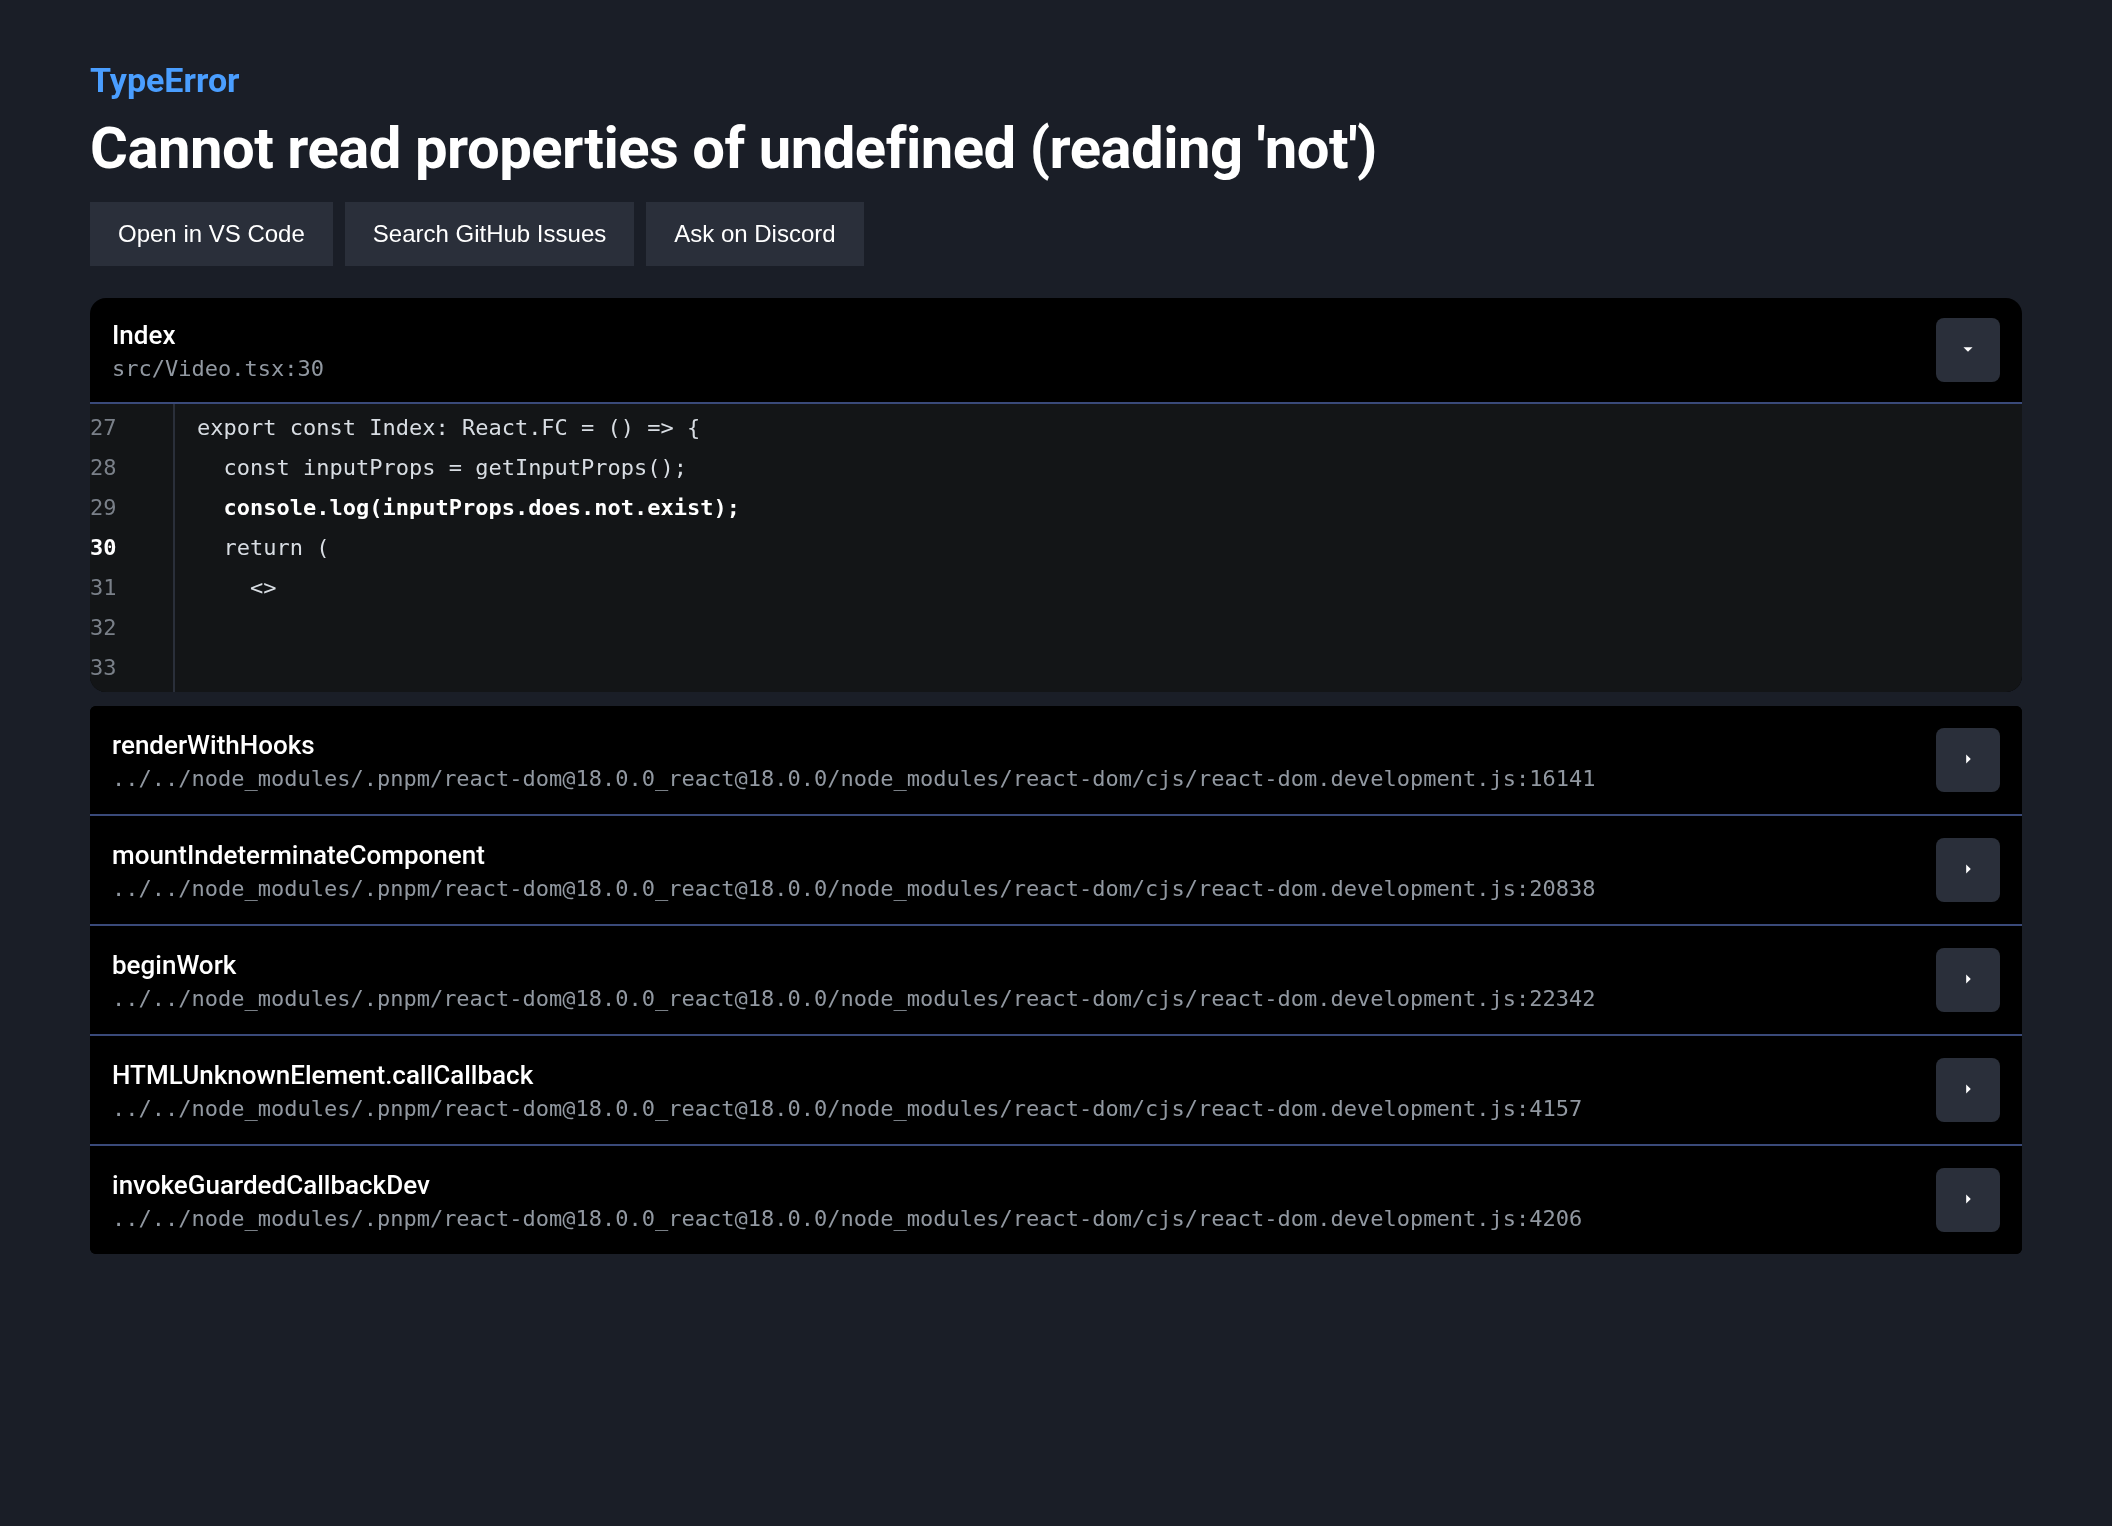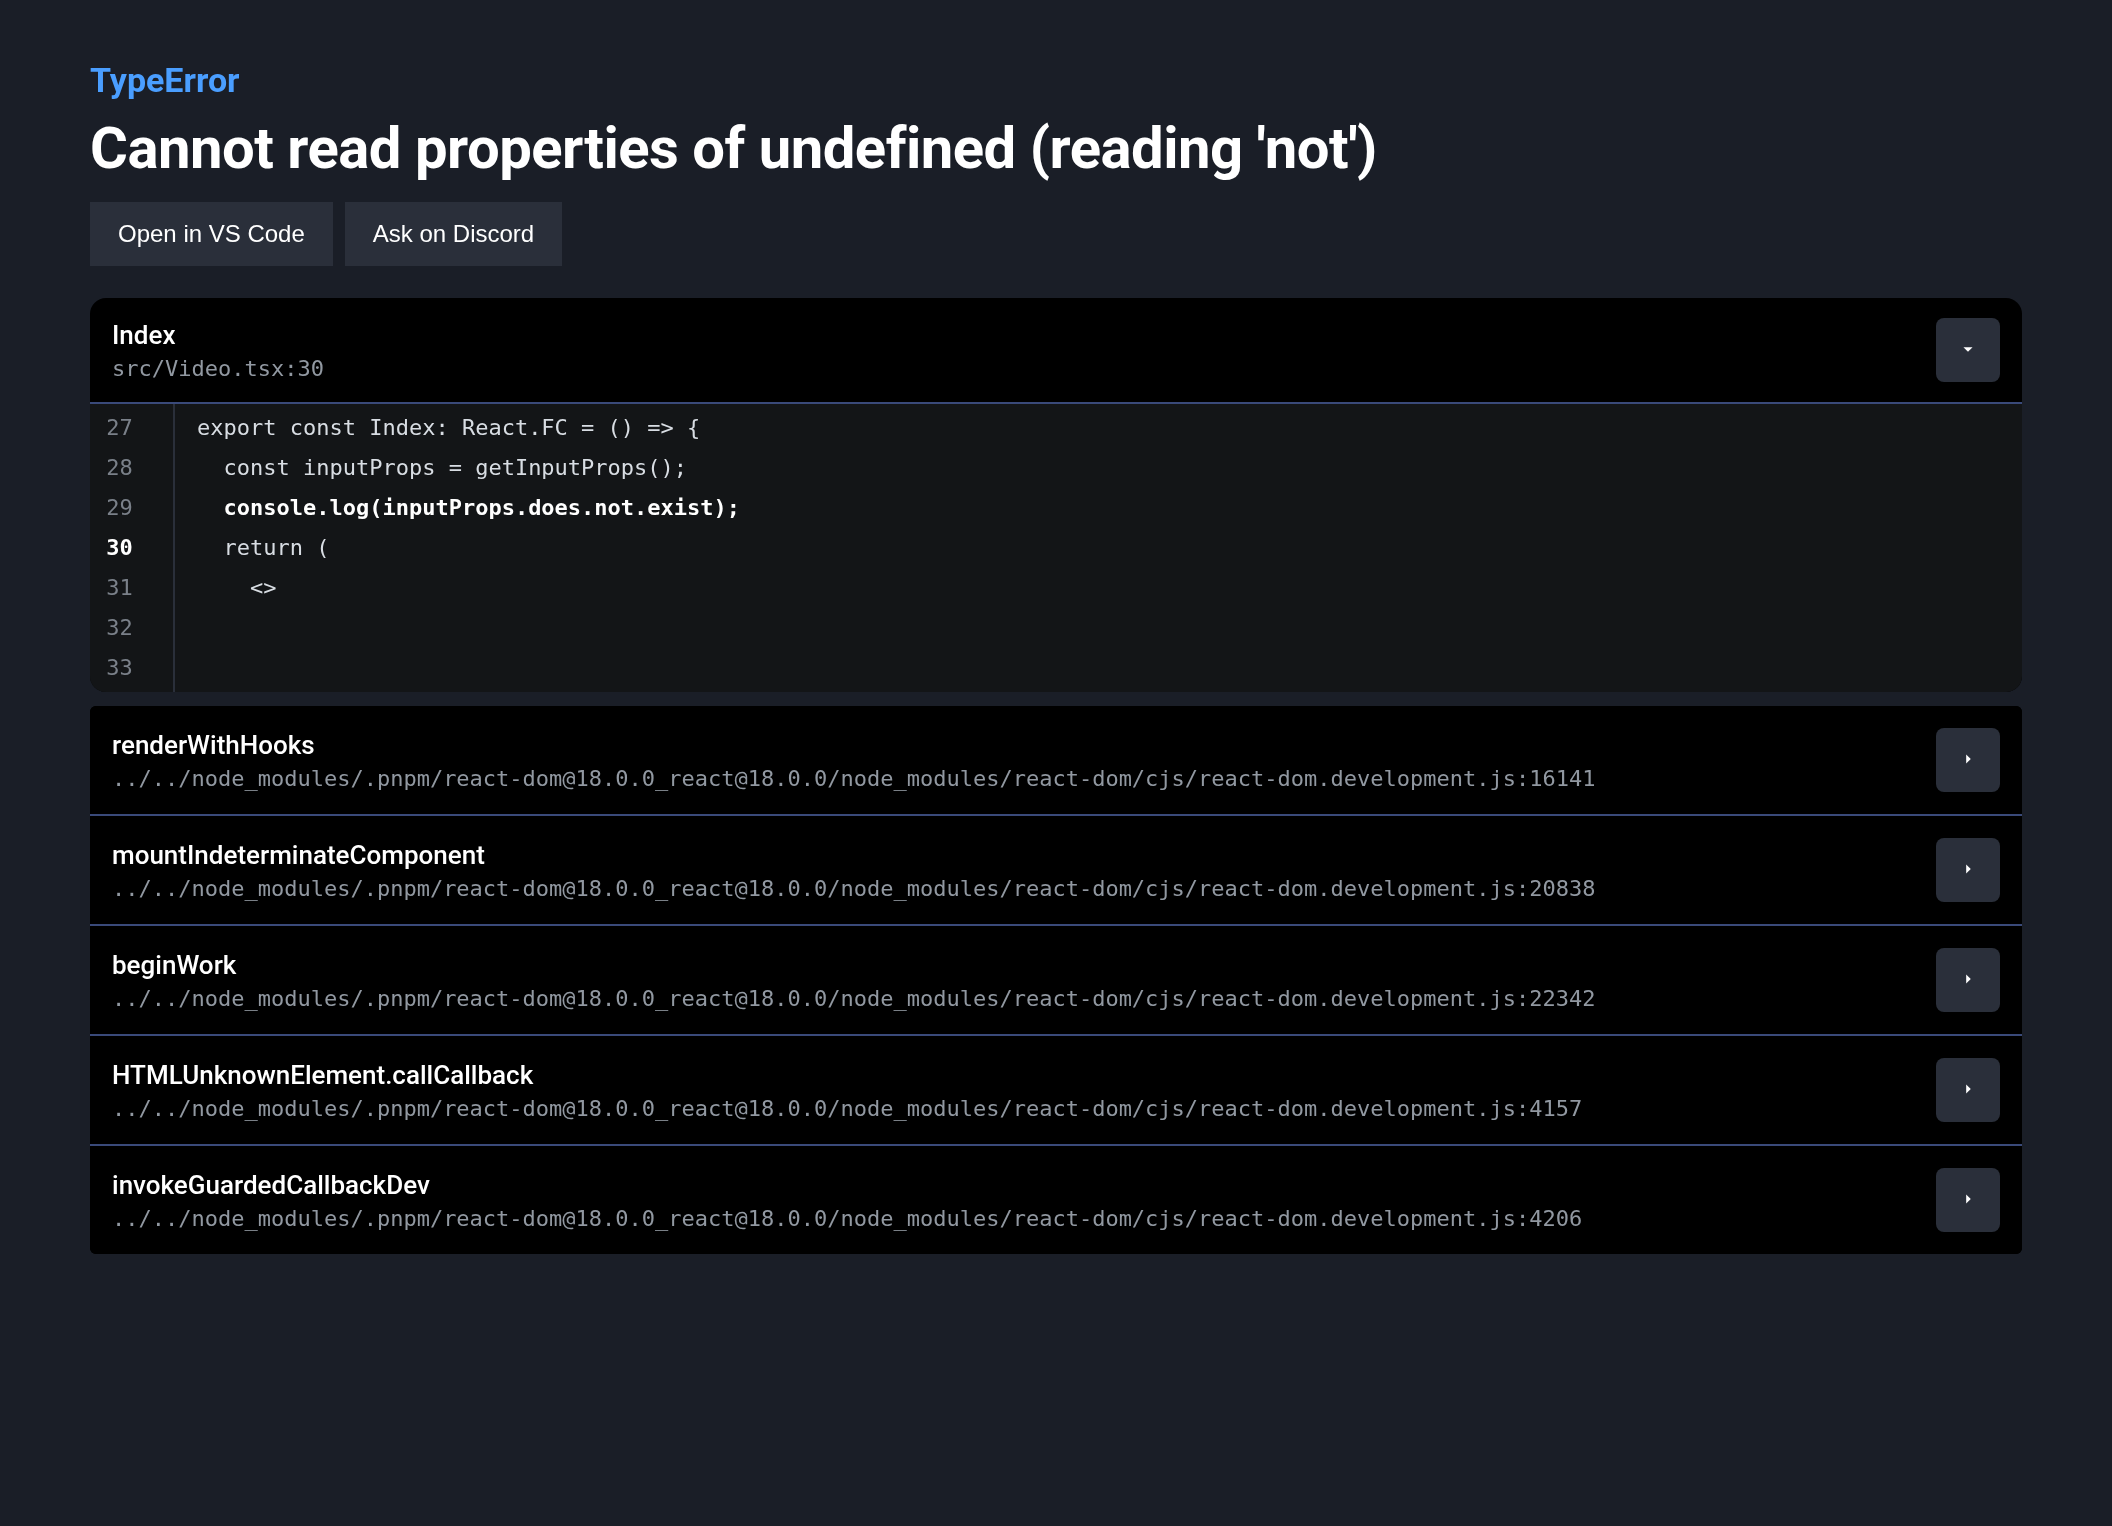--- a/index.html
+++ b/index.html
@@ -121,21 +121,21 @@
       display: flex;
       font-family: ui-monospace, "SF Mono", Menlo, Monaco, Consolas, monospace;
       font-size: 22px;
       line-height: 40px;
     }
 
     .line-numbers {
       background: #131517;
       border-right: 2px solid #2a2f3a;
       padding: 4px 14px 4px 0;
-      text-align: center;
+      text-align: left;
       color: #7a8089;
       user-select: none;
       min-width: 85px;
     }
 
     .line-number {
       display: block;
       padding-right: 10px;
     }
 
@@ -168,20 +168,21 @@
     }
   </style>
 </head>
 <body>
 
 <div class="error-type">TypeError</div>
 <div class="error-message">Cannot read properties of undefined (reading 'not')</div>
 
 <div class="button-row">
   <button class="action-button">Open in VS Code</button>
+  <button class="action-button">Search GitHub Issues</button>
   <button class="action-button">Ask on Discord</button>
 </div>
 
 <div class="stack-frame expanded">
   <div class="frame-header">
     <div class="frame-info">
       <div class="frame-title">Index</div>
       <div class="frame-path">src/Video.tsx:30</div>
     </div>
     <button class="toggle-button">

